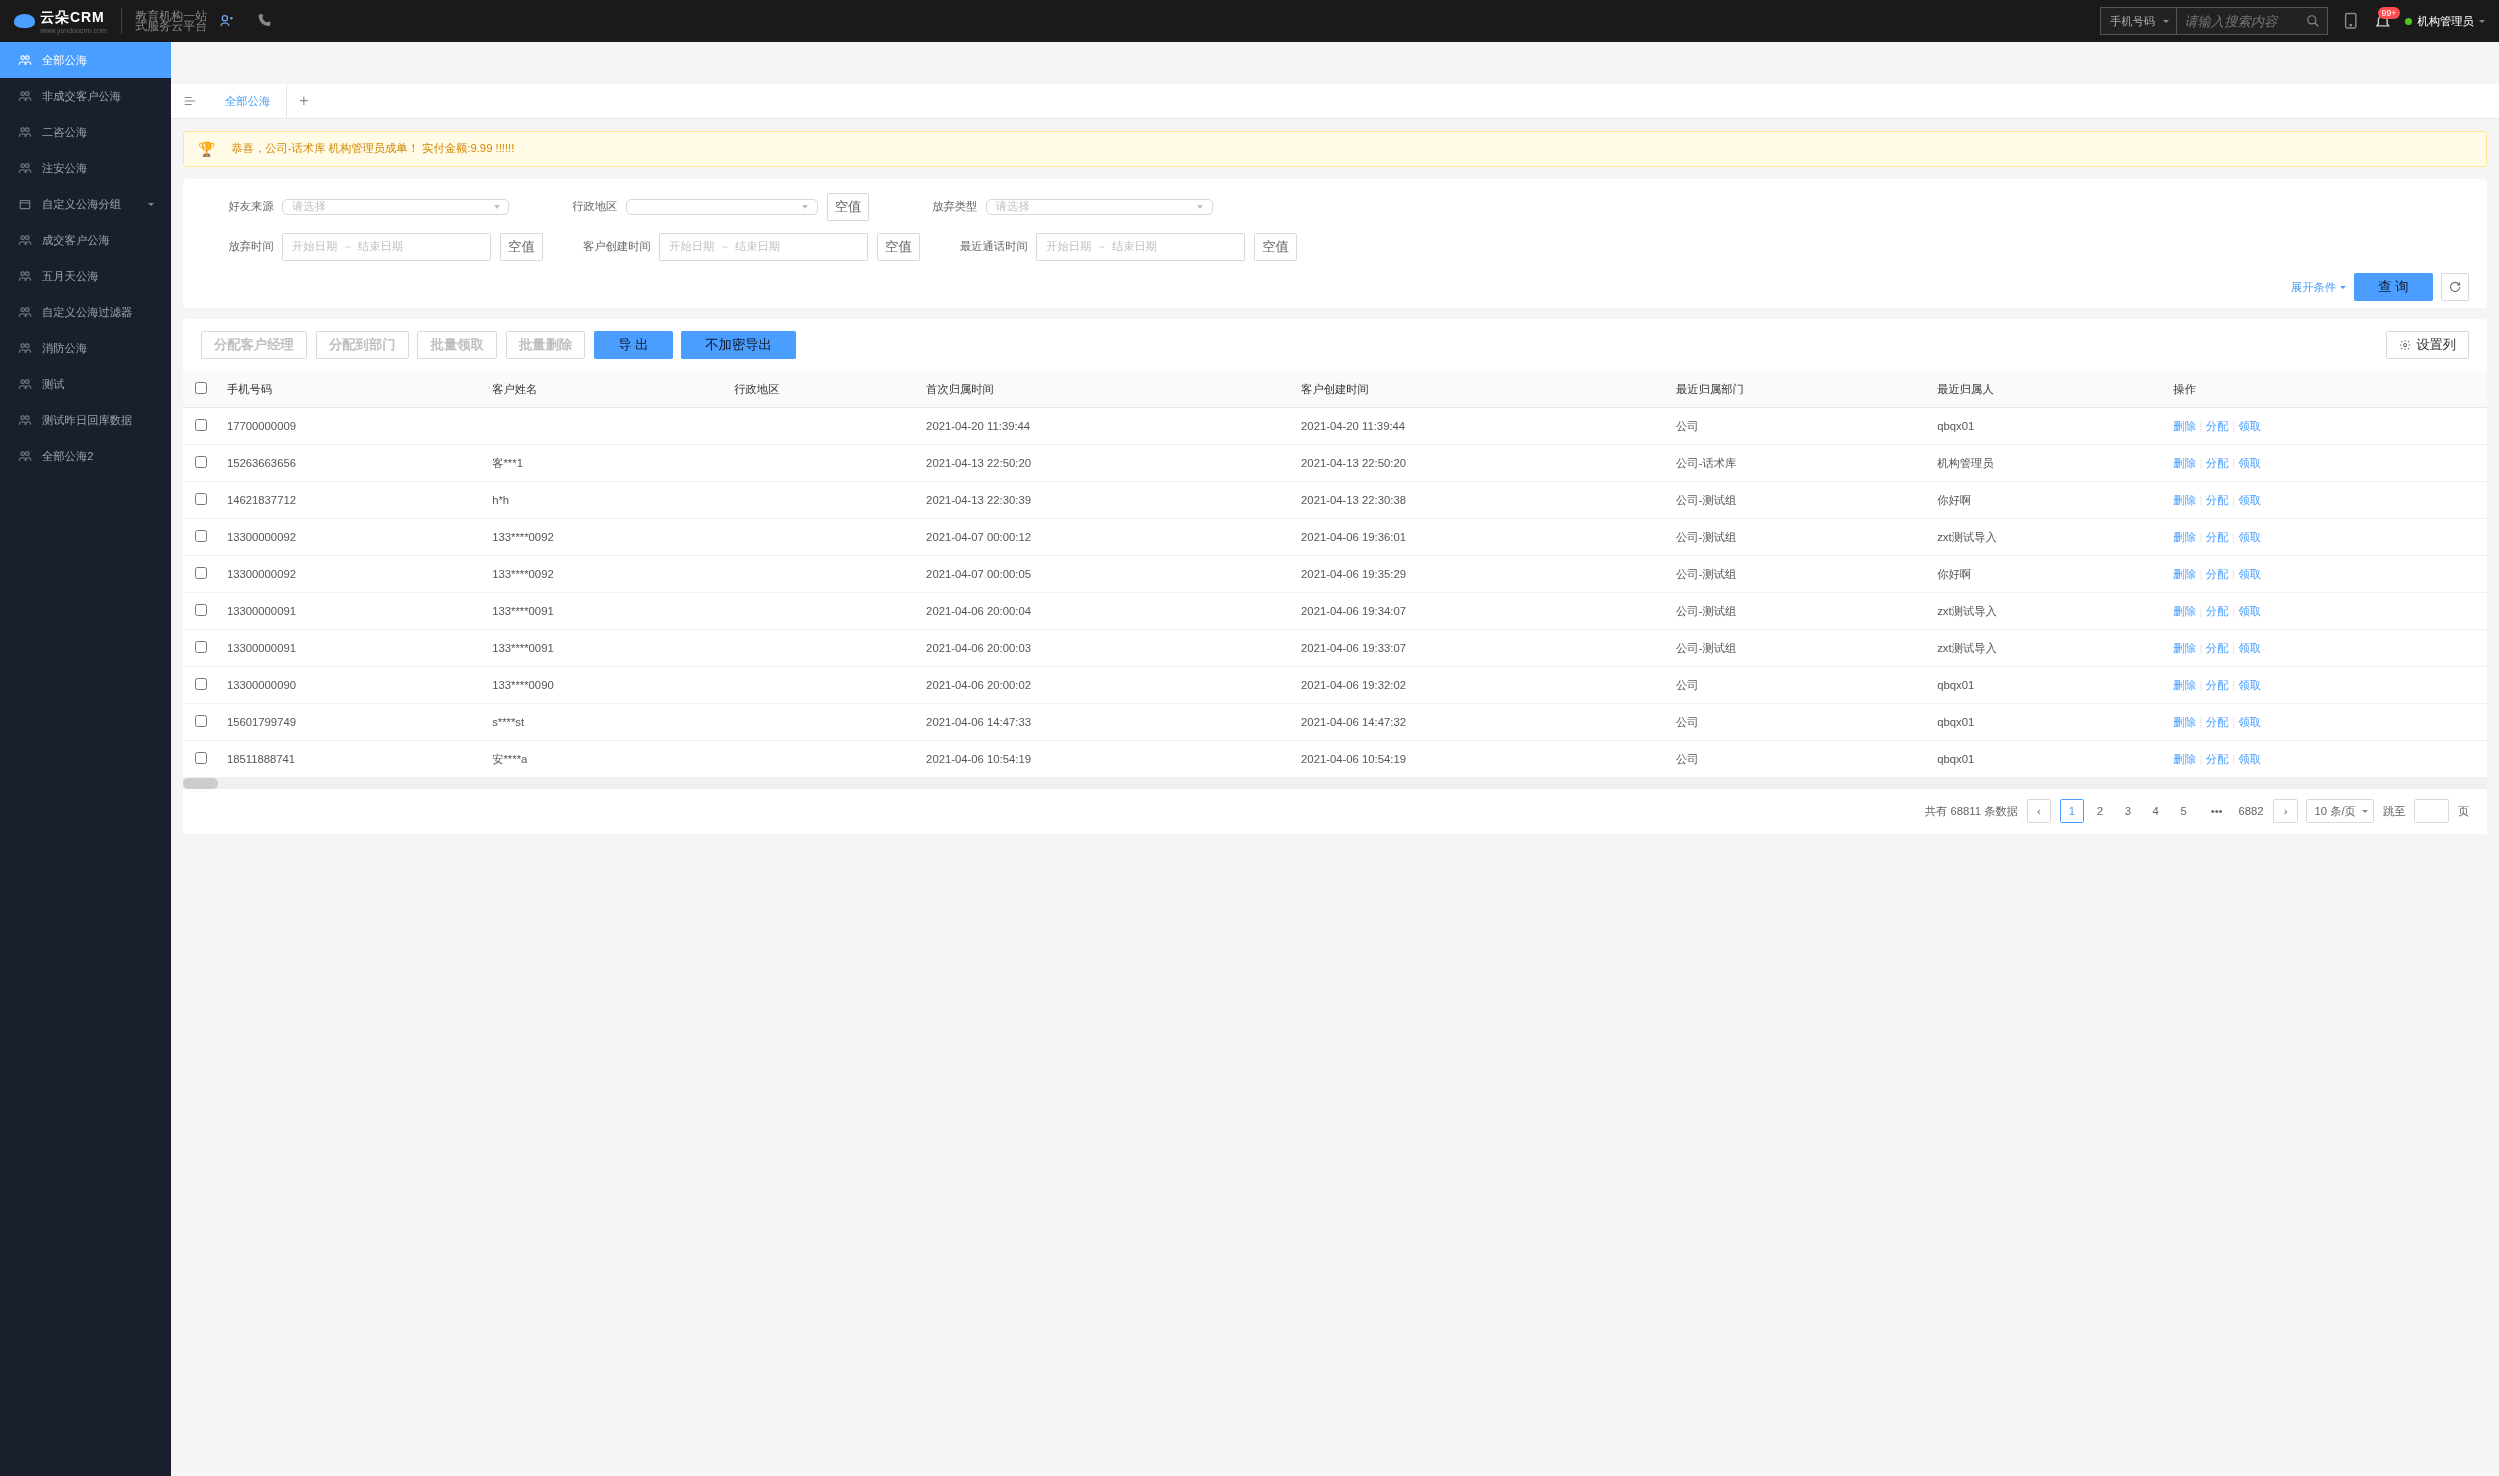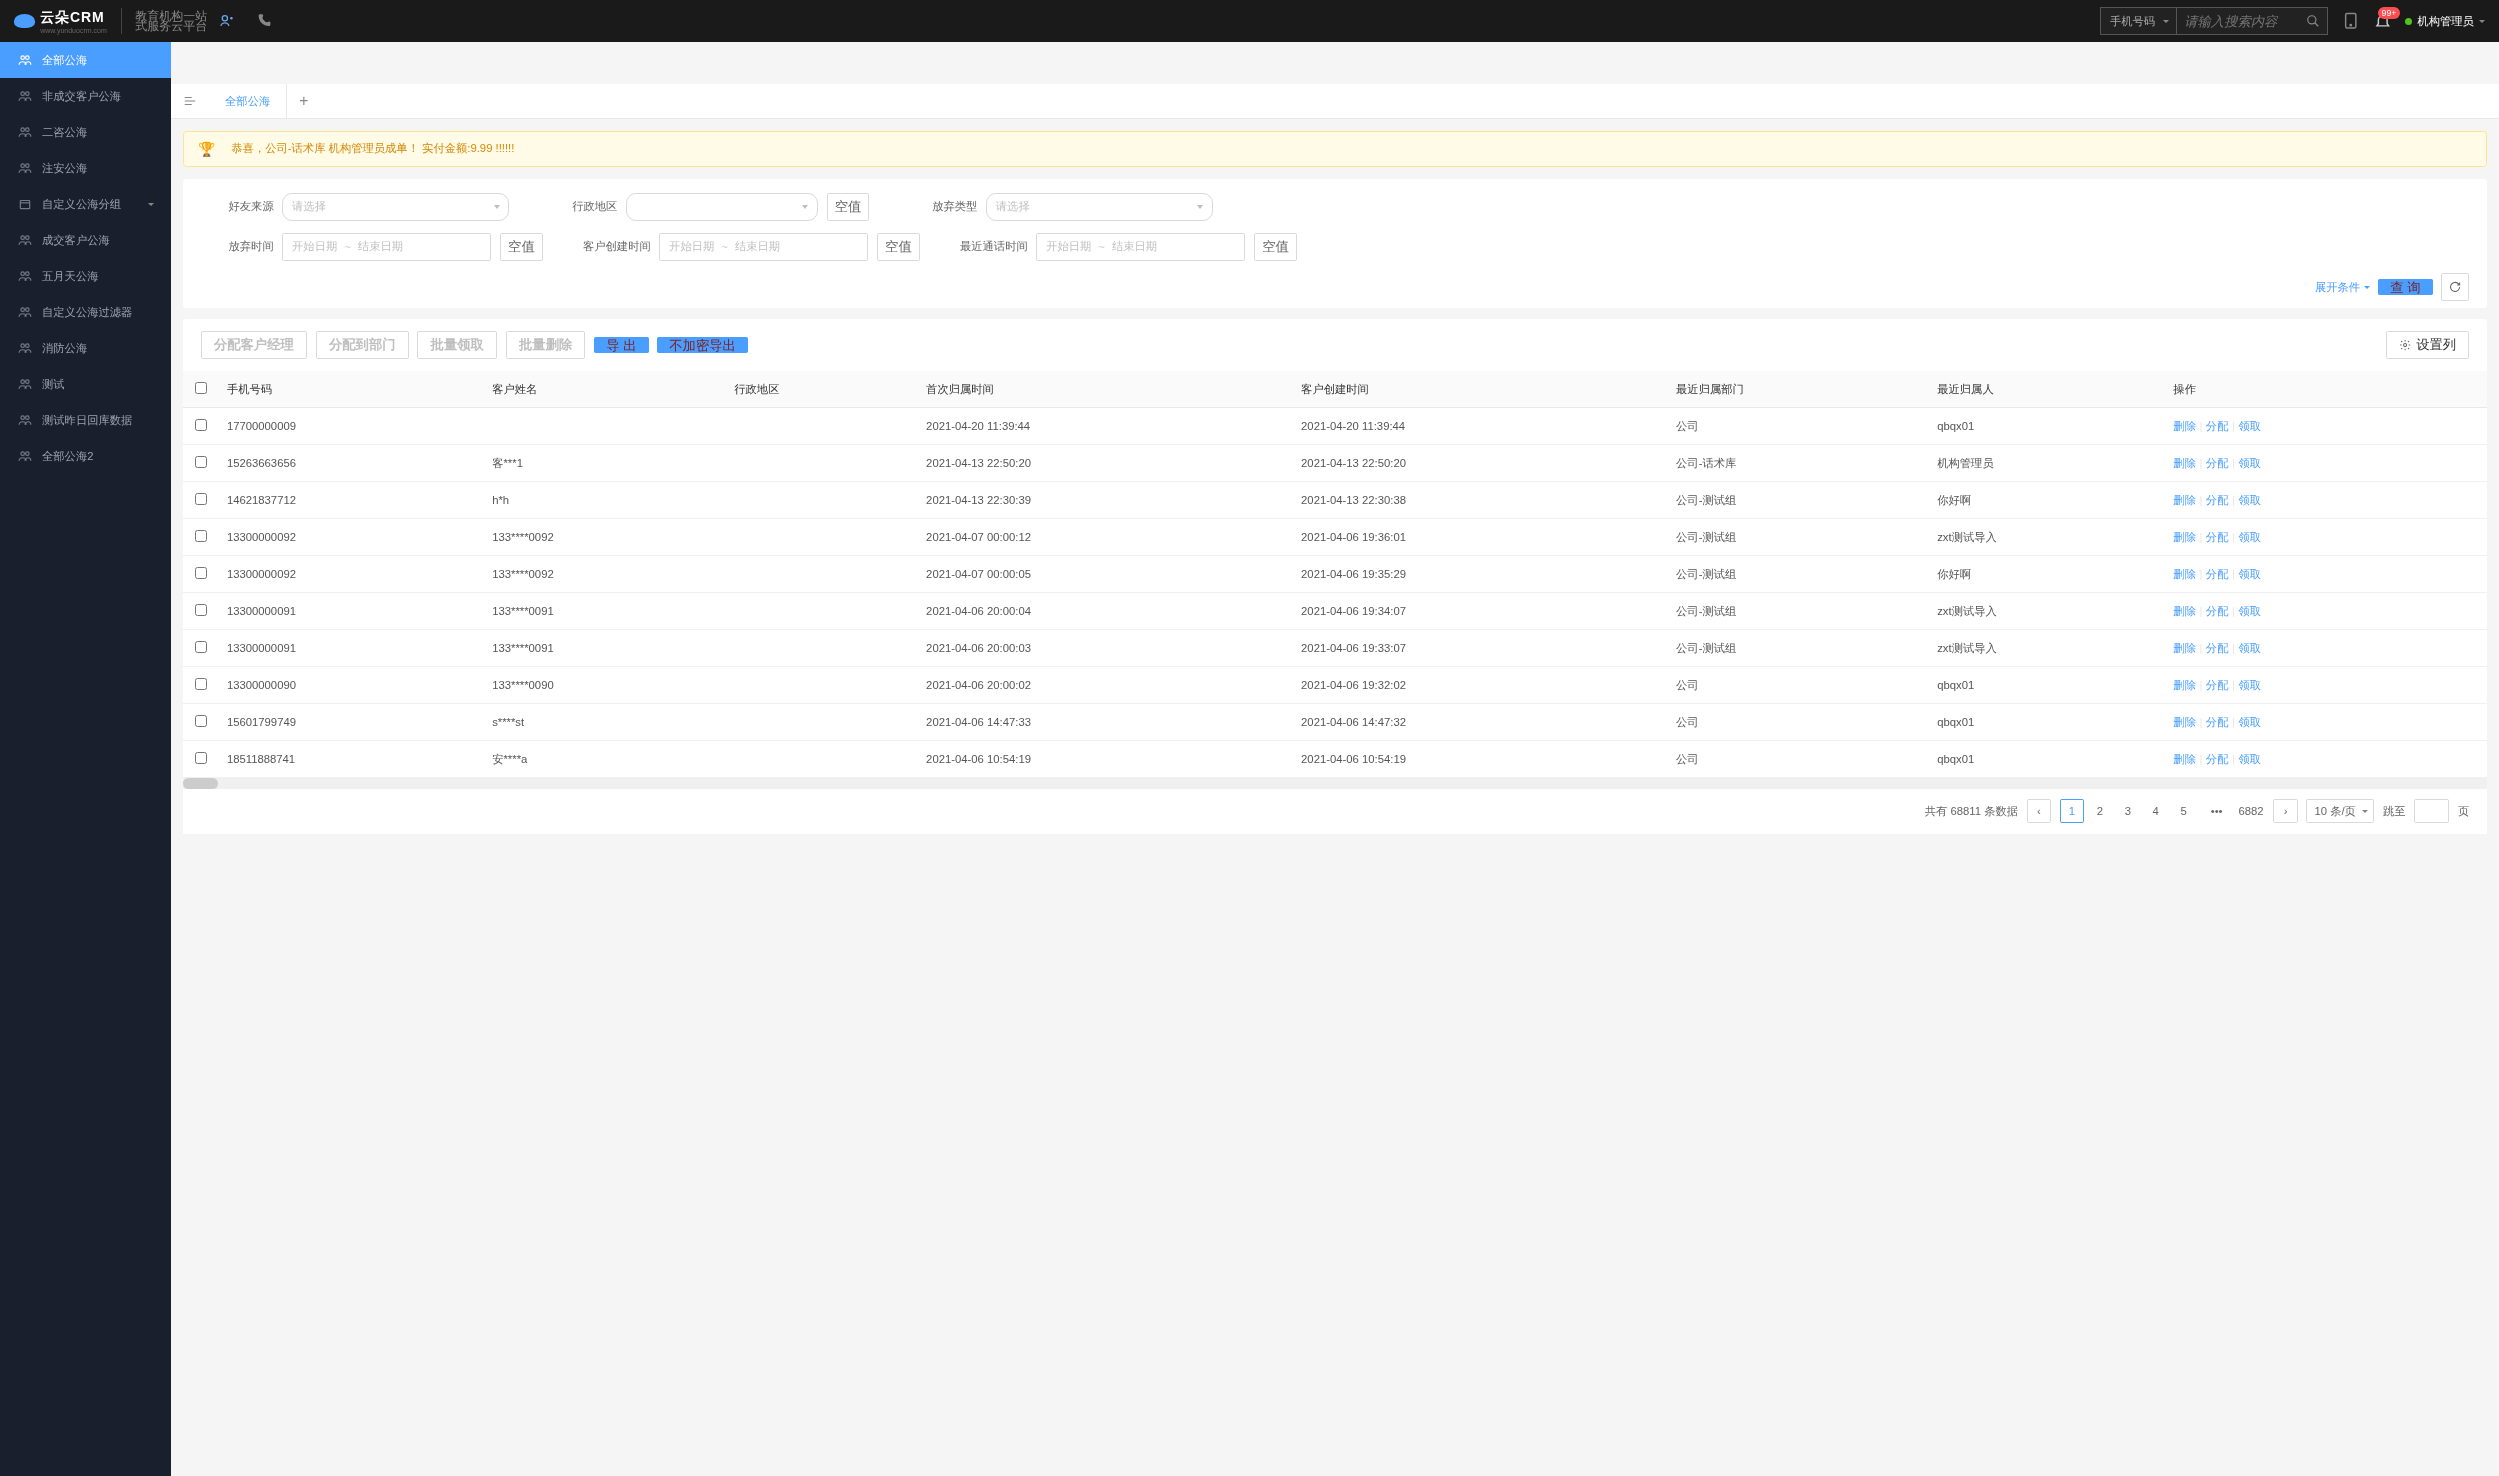--- a/index.html
+++ b/index.html
@@ -44,28 +44,28 @@
 .tab-add { padding: 0 12.2px; color: #888; cursor: pointer; font-size: 15.7px; }
 
 .content { padding: 12.2px; }
 .banner { background: #fffbe6; border: 0.9px solid #ffe58f; border-radius: 3.5px; padding: 8.7px 14px; display: flex; align-items: center; gap: 15.7px; color: #d48806; margin-bottom: 12.2px; }
 .trophy { font-size: 14px; }
 
 .filters { background: #fff; padding: 14px 17.5px 7px; border-radius: 3.5px; }
 .filter-row { display: flex; gap: 35px; margin-bottom: 12.2px; }
 .filter-group { display: flex; align-items: center; gap: 8.7px; }
 .filter-label { color: #666; white-space: nowrap; width: 73px; text-align: right; }
-.select { border: 0.9px solid #d9d9d9; height: 28px; width: 227px; padding: 0 21px 0 8.7px; color: #bfbfbf; position: relative; display: flex; align-items: center; cursor: pointer; border-radius: 10px; }
+.select { border: 0.9px solid #d9d9d9; height: 16px; width: 227px; padding: 0 21px 0 8.7px; color: #bfbfbf; position: relative; display: flex; align-items: center; cursor: pointer; border-radius: 5px; }
 .select::after { content: ''; position: absolute; right: 8.7px; width: 0; height: 0; border-left: 3.5px solid transparent; border-right: 3.5px solid transparent; border-top: 4.4px solid #bfbfbf; }
 .date-range { border: 0.9px solid #d9d9d9; height: 28px; width: 209px; display: flex; align-items: center; padding: 0 8.7px; color: #bfbfbf; border-radius: 1.7px; }
 .date-sep { margin: 0 7px; color: #ccc; }
 .null-btn { border: 0.9px solid #d9d9d9; height: 28px; padding: 0 7px; background: #fff; color: #666; cursor: pointer; border-radius: 1.7px; }
 .filter-actions { display: flex; justify-content: flex-end; gap: 8.7px; align-items: center; margin-top: 8.7px; }
 .expand-link { color: #4a9eff; cursor: pointer; display: flex; align-items: center; gap: 3.5px; }
-.btn-primary { background: #4a9eff; color: #7f1d1d; border: none; height: 16px; padding: 0 12px; border-radius: 1.7px; cursor: pointer; }
+.btn-primary { background: #4a9eff; color: #0f172a; border: none; height: 28px; padding: 0 24px; border-radius: 1.7px; cursor: pointer; }
 .btn-icon { border: 0.9px solid #d9d9d9; background: #fff; height: 28px; width: 28px; cursor: pointer; border-radius: 1.7px; display: flex; align-items: center; justify-content: center; }
 
 .toolbar { background: #fff; padding: 12.2px 17.5px; display: flex; gap: 8.7px; align-items: center; margin-top: 10.5px; border-radius: 3.5px 3.5px 0 0; }
 .btn { border: 0.9px solid #d9d9d9; background: #fff; height: 28px; padding: 0 12.2px; border-radius: 1.7px; cursor: pointer; color: #333; }
 .btn:disabled { color: #bfbfbf; cursor: not-allowed; font-weight: bold; }
 .toolbar-right { margin-left: auto; }
 .btn-gear { display: flex; align-items: center; gap: 5.2px; }
 
 .table-wrap { background: #fff; overflow: hidden; }
 table { width: 100%; border-collapse: collapse; }

